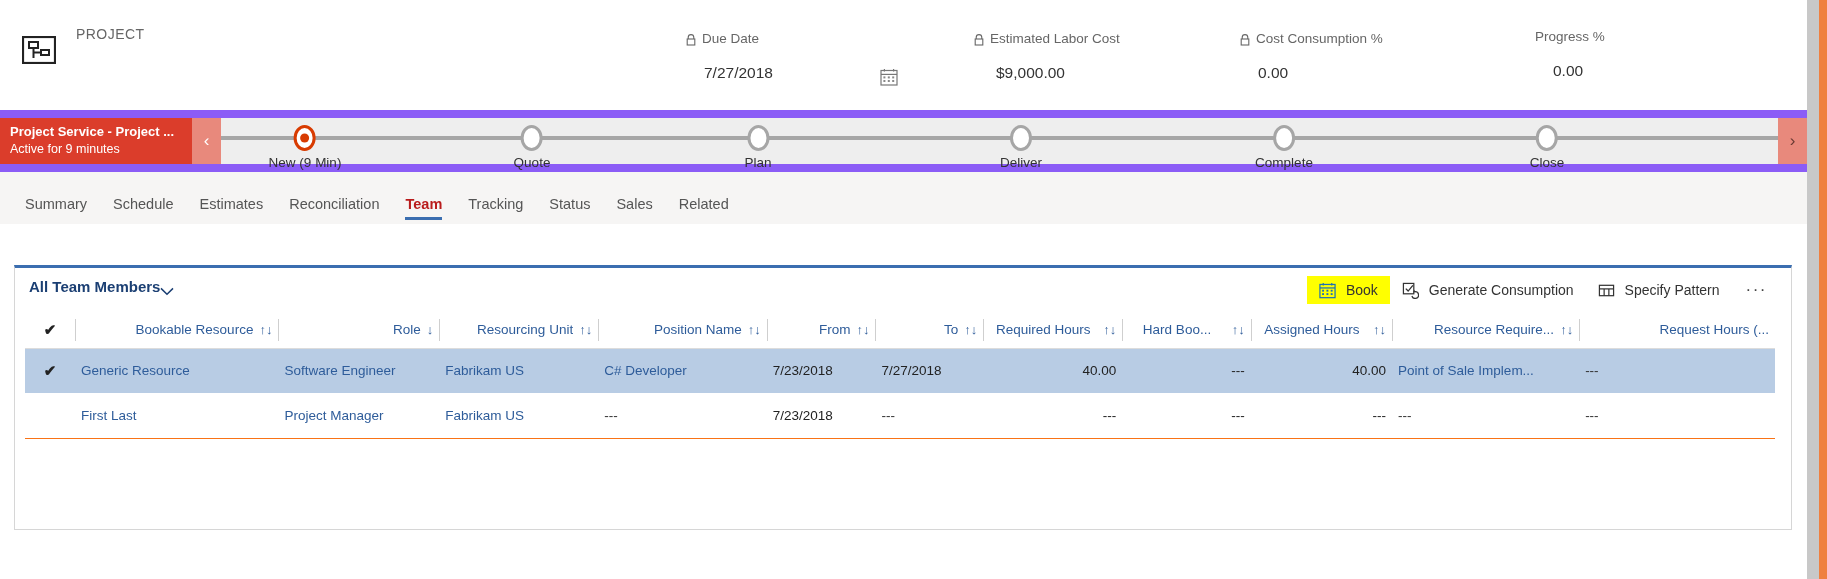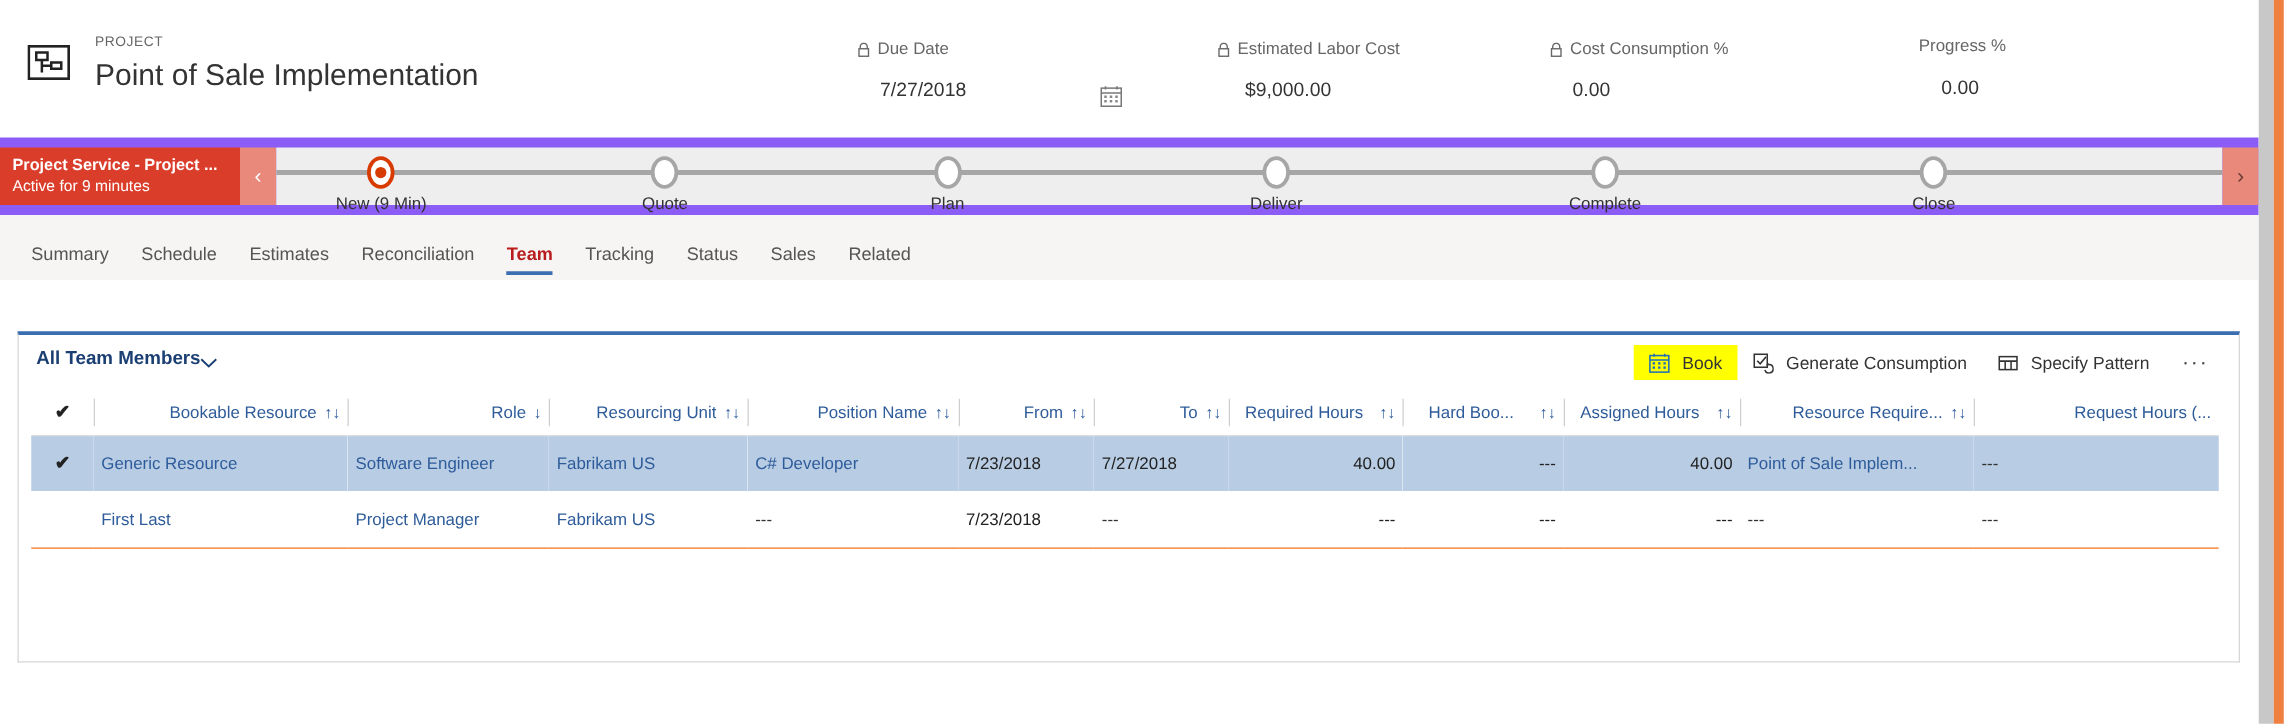--- a/index.html
+++ b/index.html
@@ -45,21 +45,21 @@
   #project-icon {
     position: absolute;
     left: 22px; top: 36px;
     width: 34px; height: 28px;
   }
   #header-title-block {
     position: absolute;
     left: 76px; top: 26px;
   }
   #entity-type {
-    font-size: 11px;
+    font-size: 14px;
     letter-spacing: .45px;
     color: #666666;
     line-height: 16px;
   }
   #record-title {
     font-size: 24px;
     color: #333333;
     line-height: 34px;
     margin-top: 2px;
     font-weight: 400;
@@ -388,21 +388,20 @@
         <rect x="1" y="1" width="32" height="26" fill="none" stroke="#222" stroke-width="2.2"></rect>
         <rect x="7" y="6" width="9" height="6" fill="none" stroke="#222" stroke-width="2"></rect>
         <rect x="19" y="14" width="8" height="5" fill="none" stroke="#222" stroke-width="2"></rect>
         <line x1="11.5" y1="12" x2="11.5" y2="22" stroke="#222" stroke-width="2"></line>
         <line x1="11.5" y1="16.5" x2="19" y2="16.5" stroke="#222" stroke-width="2"></line>
       </svg>
     </div>
 
     <div id="header-title-block">
       <div id="entity-type">PROJECT</div>
-      <div id="record-title">Point of Sale Implementation</div>
     </div>
 
     <div class="hdr-metric" id="metric-due-date">
       <div class="hm-label">
         <span class="lock-ico">
           <svg viewBox="0 0 10 12" width="10" height="12">
               <path d="M2.2 5V3.4a2.8 2.8 0 0 1 5.6 0V5" fill="none" stroke="#666" stroke-width="1.1"></path>
               <rect x="1.2" y="5" width="7.6" height="6" fill="none" stroke="#666" stroke-width="1.1"></rect>
             </svg>
         </span>

